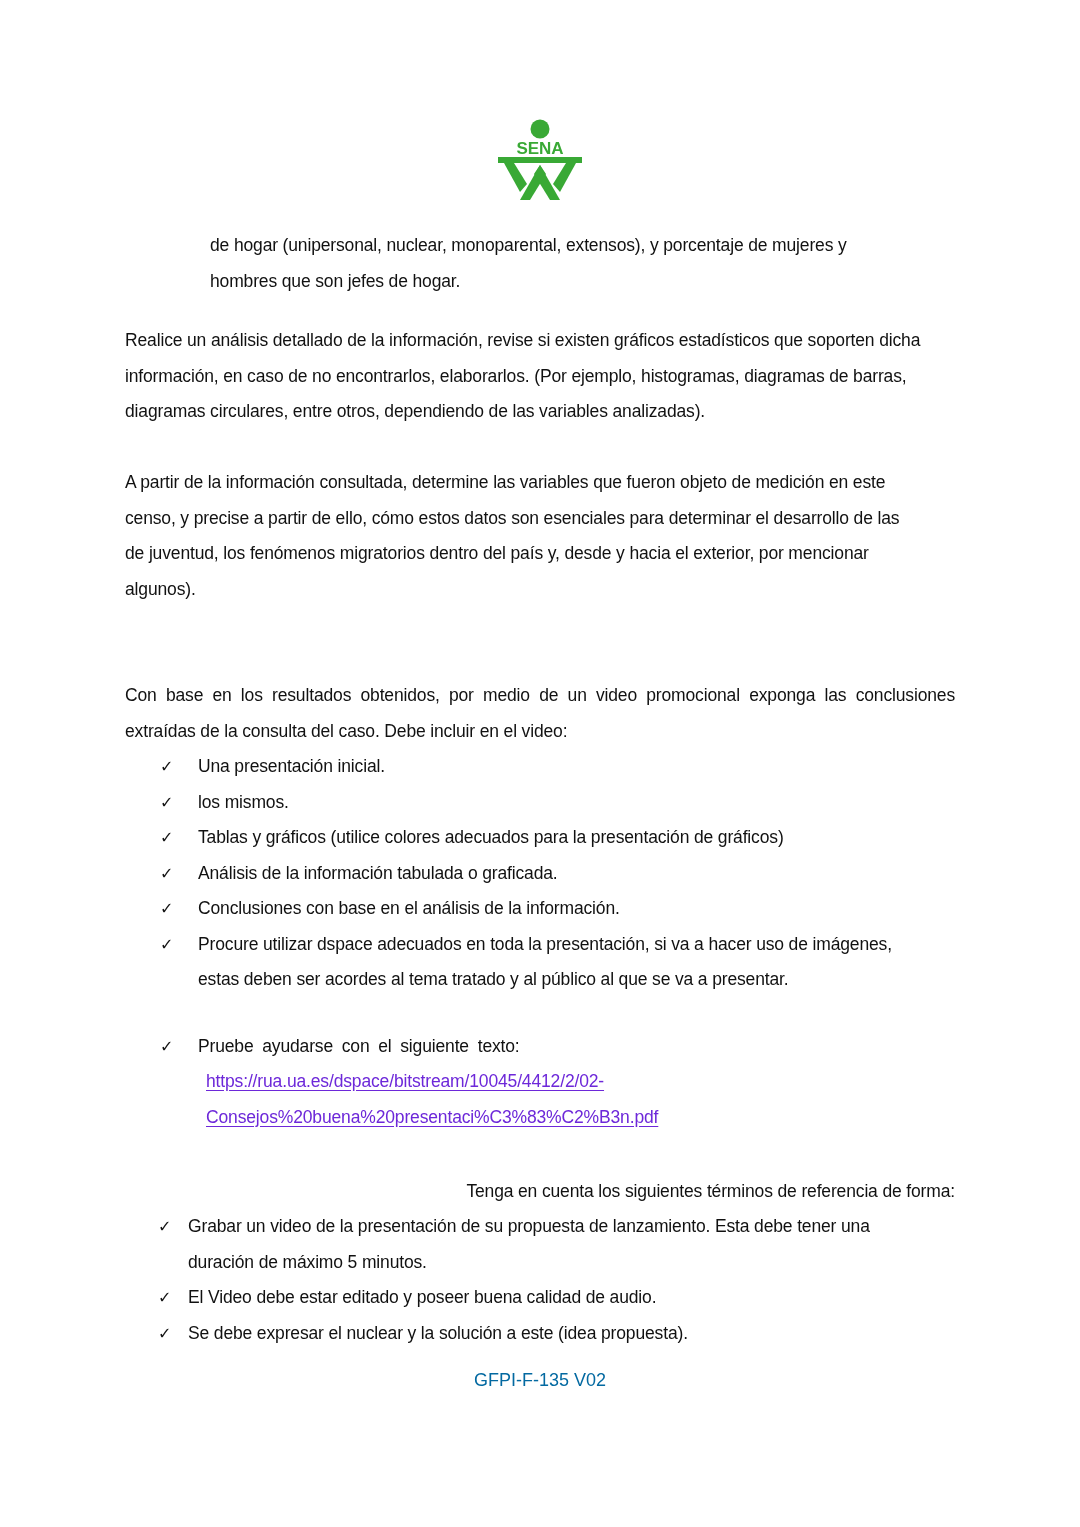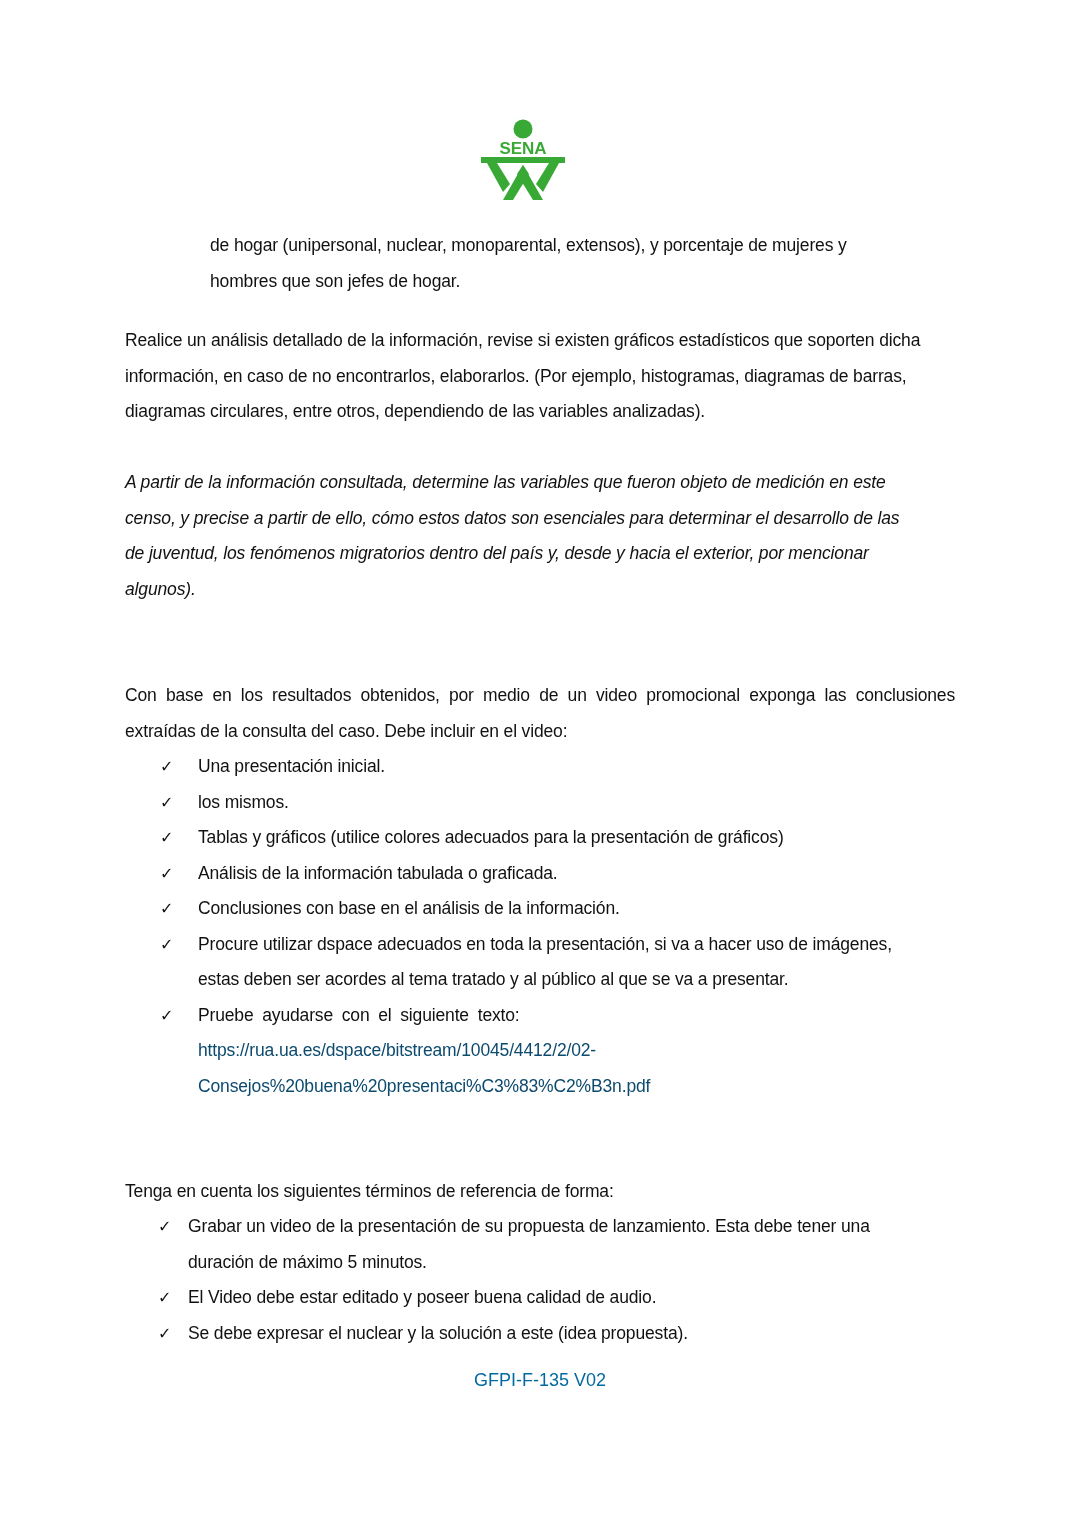--- a/index.html
+++ b/index.html
@@ -10,21 +10,21 @@
     body {
       width: 1080px;
       height: 1527px;
       position: relative;
       overflow: hidden;
       font-family: "Liberation Sans", "DejaVu Sans", sans-serif;
       color: #111111;
     }
     .logo {
       position: absolute;
-      left: 479px;
+      left: 496px;
       top: 118px;
       width: 88px;
       height: 84px;
     }
     .text {
       position: absolute;
       font-size: 17.5px;
       letter-spacing: -0.15px;
       line-height: 35.5px;
       white-space: nowrap;
@@ -50,22 +50,24 @@
     .check-item {
       position: relative;
       display: block;
     }
     .check {
       position: absolute;
       font-family: "DejaVu Sans", sans-serif;
       font-size: 16px;
     }
     .link {
-      color: #0c4a6e;
+      color: #6d28d9;
+      text-decoration: underline;
       text-underline-offset: 3px;
+      margin-left: 8px;
     }
     .footer {
       position: absolute;
       left: 0;
       width: 1080px;
       top: 1370px;
       text-align: center;
       font-family: "Liberation Sans", sans-serif;
       font-size: 18px;
       color: #0369a1;
@@ -90,21 +92,21 @@
   <span class="line">de hogar (unipersonal, nuclear, monoparental, extensos), y porcentaje de mujeres y</span>
   <span class="line">hombres que son jefes de hogar.</span>
 </div>
 
 <div class="para" style="top:323px;">
   <span class="line">Realice un análisis detallado de la información, revise si existen gráficos estadísticos que soporten dicha</span>
   <span class="line">información, en caso de no encontrarlos, elaborarlos. (Por ejemplo, histogramas, diagramas de barras,</span>
   <span class="line">diagramas circulares, entre otros, dependiendo de las variables analizadas).</span>
 </div>
 
-<div class="para" style="top:465px;font-style:italic;">
+<div class="para" style="top:465px;">
   <span class="line">A partir de la información consultada, determine las variables que fueron objeto de medición en este</span>
   <span class="line">censo, y precise a partir de ello, cómo estos datos son esenciales para determinar el desarrollo de las</span>
   <span class="line">de juventud, los fenómenos migratorios dentro del país y, desde y hacia el exterior, por mencionar</span>
   <span class="line">algunos).</span>
 </div>
 
 <div class="para" style="top:678px;">
   <span class="justify">Con base en los resultados obtenidos, por medio de un video promocional exponga las conclusiones</span>
   <span class="line">extraídas de la consulta del caso. Debe incluir en el video:</span>
 </div>
@@ -130,27 +132,27 @@
     <span class="check" style="left:-38px;">✓</span>
     <span class="line">Conclusiones con base en el análisis de la información.</span>
   </div>
   <div class="check-item">
     <span class="check" style="left:-38px;">✓</span>
     <span class="line">Procure utilizar dspace adecuados en toda la presentación, si va a hacer uso de imágenes,</span>
     <span class="line">estas deben ser acordes al tema tratado y al público al que se va a presentar.</span>
   </div>
   <div class="check-item">
     <span class="check" style="left:-38px;">✓</span>
-    <span class="line" style="word-spacing:4px;">Pruebe ayudarse con el siguiente texto:</span>
+    <span class="line" style="word-spacing:4px;margin-top:31px;">Pruebe ayudarse con el siguiente texto:</span>
     <a class="line link">https://rua.ua.es/dspace/bitstream/10045/4412/2/02-</a>
     <a class="line link">Consejos%20buena%20presentaci%C3%83%C2%B3n.pdf</a>
   </div>
 </div>
 
-<div class="para" style="top:1174px;">
+<div class="para" style="top:1174px;text-align:right;">
   <span class="line">Tenga en cuenta los siguientes términos de referencia de forma:</span>
 </div>
 
 <div class="para" style="top:1209px; left:188px; width:760px;">
   <div class="check-item">
     <span class="check" style="left:-30px;">✓</span>
     <span class="line">Grabar un video de la presentación de su propuesta de lanzamiento. Esta debe tener una</span>
     <span class="line">duración de máximo 5 minutos.</span>
   </div>
   <div class="check-item">

